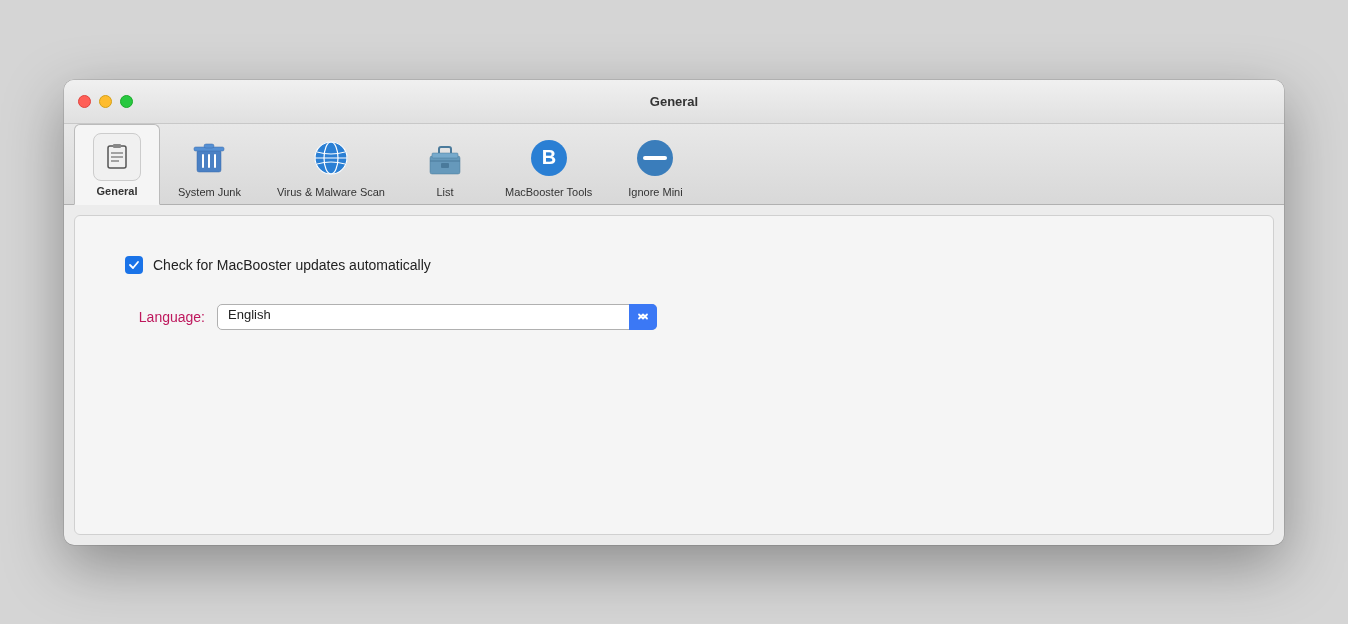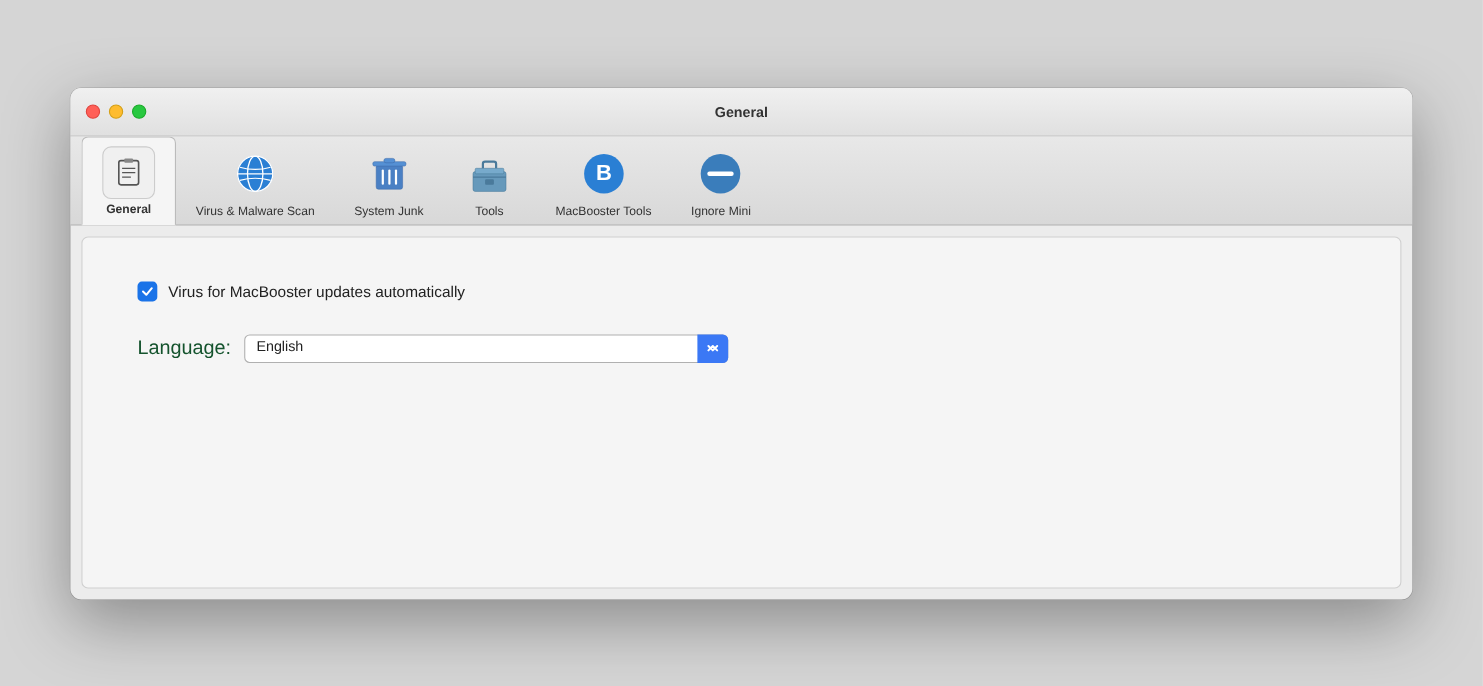--- a/index.html
+++ b/index.html
@@ -147,22 +147,22 @@
     }
 
     
     .language-row {
       display: flex;
       align-items: center;
       gap: 12px;
     }
 
     .language-label {
-      font-size: 18px;
-      color: #14532d;
+      font-size: 14px;
+      color: #be185d;
       min-width: 80px;
       text-align: right;
     }
 
     .mac-select-wrapper {
       position: relative;
       display: inline-flex;
       align-items: center;
     }
 
@@ -234,66 +234,66 @@
             <line x1="8" y1="18" x2="16" y2="18" stroke="#555" stroke-width="1.2"></line>
           </svg>
         </div>
       </div>
       <span class="tab-label">General</span>
     </div>
 
     <div class="tab-item">
       <div class="tab-icon">
         <svg width="44" height="44" viewBox="0 0 44 44" fill="none">
+
+          <rect x="10" y="14" width="24" height="22" rx="2" fill="#4a80c4" stroke="#3a6aaa" stroke-width="0.5"></rect>
+
+          <line x1="16" y1="19" x2="16" y2="31" stroke="white" stroke-width="2" stroke-linecap="round"></line>
+          <line x1="22" y1="19" x2="22" y2="31" stroke="white" stroke-width="2" stroke-linecap="round"></line>
+          <line x1="28" y1="19" x2="28" y2="31" stroke="white" stroke-width="2" stroke-linecap="round"></line>
+
+          <rect x="7" y="11" width="30" height="4" rx="1.5" fill="#5590d4" stroke="#3a6aaa" stroke-width="0.5"></rect>
+
+          <rect x="17" y="8" width="10" height="4" rx="2" fill="#5590d4" stroke="#3a6aaa" stroke-width="0.5"></rect>
+        </svg>
+      </div>
+      <span class="tab-label">System Junk</span>
+    </div>
+
+    <div class="tab-item">
+      <div class="tab-icon">
+        <svg width="44" height="44" viewBox="0 0 44 44" fill="none">
           <circle cx="22" cy="22" r="16" fill="#2a7fd4" stroke="#1a6abf" stroke-width="0.5"></circle>
 
           <ellipse cx="22" cy="22" rx="7" ry="16" stroke="white" stroke-width="1.2" fill="none"></ellipse>
           <line x1="6" y1="22" x2="38" y2="22" stroke="white" stroke-width="1.2"></line>
           <path d="M8 16 Q22 20 36 16" stroke="white" stroke-width="1" fill="none"></path>
           <path d="M8 28 Q22 24 36 28" stroke="white" stroke-width="1" fill="none"></path>
           <circle cx="22" cy="22" r="16" fill="none" stroke="white" stroke-width="1.2"></circle>
         </svg>
       </div>
       <span class="tab-label">Virus &amp; Malware Scan</span>
     </div>
 
     <div class="tab-item">
       <div class="tab-icon">
         <svg width="44" height="44" viewBox="0 0 44 44" fill="none">
 
-          <rect x="10" y="14" width="24" height="22" rx="2" fill="#4a80c4" stroke="#3a6aaa" stroke-width="0.5"></rect>
-
-          <line x1="16" y1="19" x2="16" y2="31" stroke="white" stroke-width="2" stroke-linecap="round"></line>
-          <line x1="22" y1="19" x2="22" y2="31" stroke="white" stroke-width="2" stroke-linecap="round"></line>
-          <line x1="28" y1="19" x2="28" y2="31" stroke="white" stroke-width="2" stroke-linecap="round"></line>
-
-          <rect x="7" y="11" width="30" height="4" rx="1.5" fill="#5590d4" stroke="#3a6aaa" stroke-width="0.5"></rect>
-
-          <rect x="17" y="8" width="10" height="4" rx="2" fill="#5590d4" stroke="#3a6aaa" stroke-width="0.5"></rect>
-        </svg>
-      </div>
-      <span class="tab-label">System Junk</span>
-    </div>
-
-    <div class="tab-item">
-      <div class="tab-icon">
-        <svg width="44" height="44" viewBox="0 0 44 44" fill="none">
-
           <rect x="7" y="20" width="30" height="18" rx="2" fill="#6699bb" stroke="#4a7a9b" stroke-width="0.5"></rect>
 
           <rect x="9" y="17" width="26" height="5" rx="1" fill="#77aacc" stroke="#4a7a9b" stroke-width="0.5"></rect>
 
           <path d="M16 17 L16 13 Q16 11 18 11 L26 11 Q28 11 28 13 L28 17" stroke="#4a7a9b" stroke-width="2" fill="none"></path>
 
           <rect x="18" y="27" width="8" height="5" rx="1" fill="#4a7a9b"></rect>
 
           <line x1="7" y1="25" x2="37" y2="25" stroke="#4a7a9b" stroke-width="1"></line>
         </svg>
       </div>
-      <span class="tab-label">Tools</span>
+      <span class="tab-label">List</span>
     </div>
 
     <div class="tab-item">
       <div class="tab-icon">
         <svg width="44" height="44" viewBox="0 0 44 44" fill="none">
           <circle cx="22" cy="22" r="18" fill="#2a7fd4"></circle>
           <text x="22" y="28" text-anchor="middle" font-size="20" font-weight="900" fill="white" font-family="Arial">B</text>
         </svg>
       </div>
       <span class="tab-label">MacBooster Tools</span>
@@ -313,21 +313,21 @@
   </div>
 
   <div class="content">
 
     <div class="checkbox-row">
       <div class="mac-checkbox">
         <svg viewBox="0 0 12 12" fill="none">
           <polyline points="2,6 5,9 10,3" stroke="white" stroke-width="1.8" stroke-linecap="round" stroke-linejoin="round"></polyline>
         </svg>
       </div>
-      <span class="checkbox-label">Virus for MacBooster updates automatically</span>
+      <span class="checkbox-label">Check for MacBooster updates automatically</span>
     </div>
 
     <div class="language-row">
       <span class="language-label">Language:</span>
       <div class="mac-select-wrapper">
         <select class="mac-select">
           <option>English</option>
           <option>French</option>
           <option>German</option>
           <option>Spanish</option>

